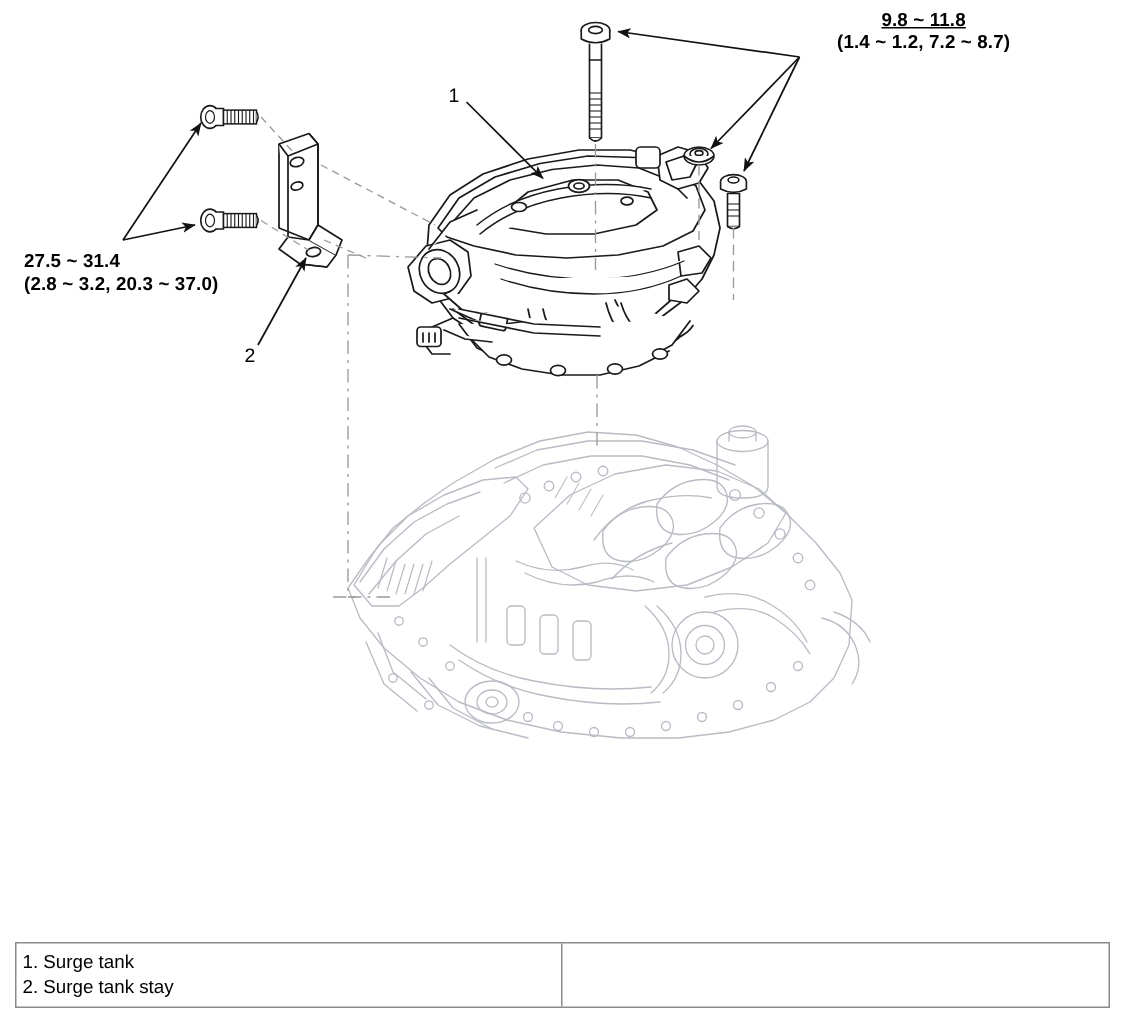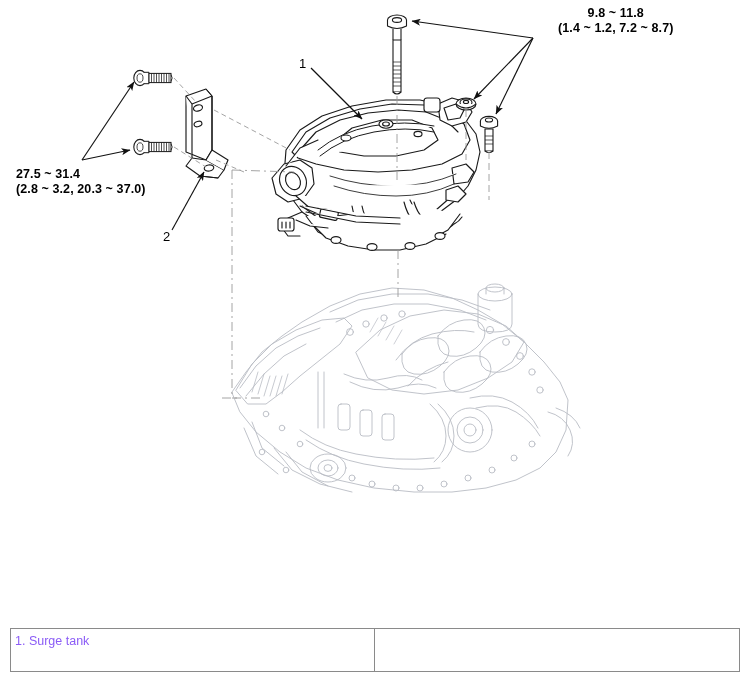--- a/index.html
+++ b/index.html
@@ -13,21 +13,21 @@
   .callout{position:absolute;font-size:13px;line-height:13px;}
 
   #torque-caption{position:absolute;left:10px;top:592px;font-size:12.5px;
        font-weight:bold;letter-spacing:0.1px;}
 
   #parts-table{position:absolute;left:10px;top:628px;width:730px;height:44px;
        border:1px solid #8a8a8a;box-sizing:border-box;display:flex;}
   #parts-table .col-left{flex:0 0 364px;border-right:1px solid #8a8a8a;
        box-sizing:border-box;padding:4px 0 0 4px;}
   #parts-table .col-right{flex:1 1 auto;box-sizing:border-box;}
-  .part-line{font-size:12.5px;line-height:17px;color:#8b5cf6;}
+  .part-line{font-size:12.5px;line-height:17px;color:#000000;}
 </style>
 </head>
 <body>
 
 <div class="stage">
 
   <svg class="art" viewBox="0 0 749 682">
     <defs>
       <marker id="arrowhead" markerWidth="9" markerHeight="7" refX="8.5" refY="3.5" orient="auto" markerUnits="userSpaceOnUse">
         <path d="M0,0 L9,3.5 L0,7 L2.2,3.5 Z" fill="#111"></path>
@@ -353,34 +353,35 @@
 
       <line x1="172" y1="230" x2="204" y2="172" marker-end="url(#arrowhead)"></line>
 
       <line x1="533" y1="38" x2="412" y2="21" marker-end="url(#arrowhead)"></line>
       <line x1="533" y1="38" x2="474" y2="99" marker-end="url(#arrowhead)"></line>
       <line x1="533" y1="38" x2="496" y2="114" marker-end="url(#arrowhead)"></line>
     </g>
   </svg>
 
   <div class="lbl" id="torque-right" style="left:558px;top:6px;">
-    <div style="text-align:center;">9.8 ~ 11.8</div>
+    <div style="text-align:center;text-decoration:underline;">9.8 ~ 11.8</div>
     <div>(1.4 ~ 1.2, 7.2 ~ 8.7)</div>
   </div>
 
   <div class="lbl" id="torque-left" style="left:16px;top:167px;">
     <div style="text-align:left;">27.5 ~ 31.4</div>
     <div>(2.8 ~ 3.2, 20.3 ~ 37.0)</div>
   </div>
 
   <div class="callout" style="left:299px;top:57px;">1</div>
 
   <div class="callout" style="left:163px;top:230px;">2</div>
 
 
   <div id="parts-table">
     <div class="col-left">
       <div class="part-line">1. Surge tank</div>
+      <div class="part-line">2. Surge tank stay</div>
     </div>
     <div class="col-right"></div>
   </div>
 
 </div>
 
 </body></html>

